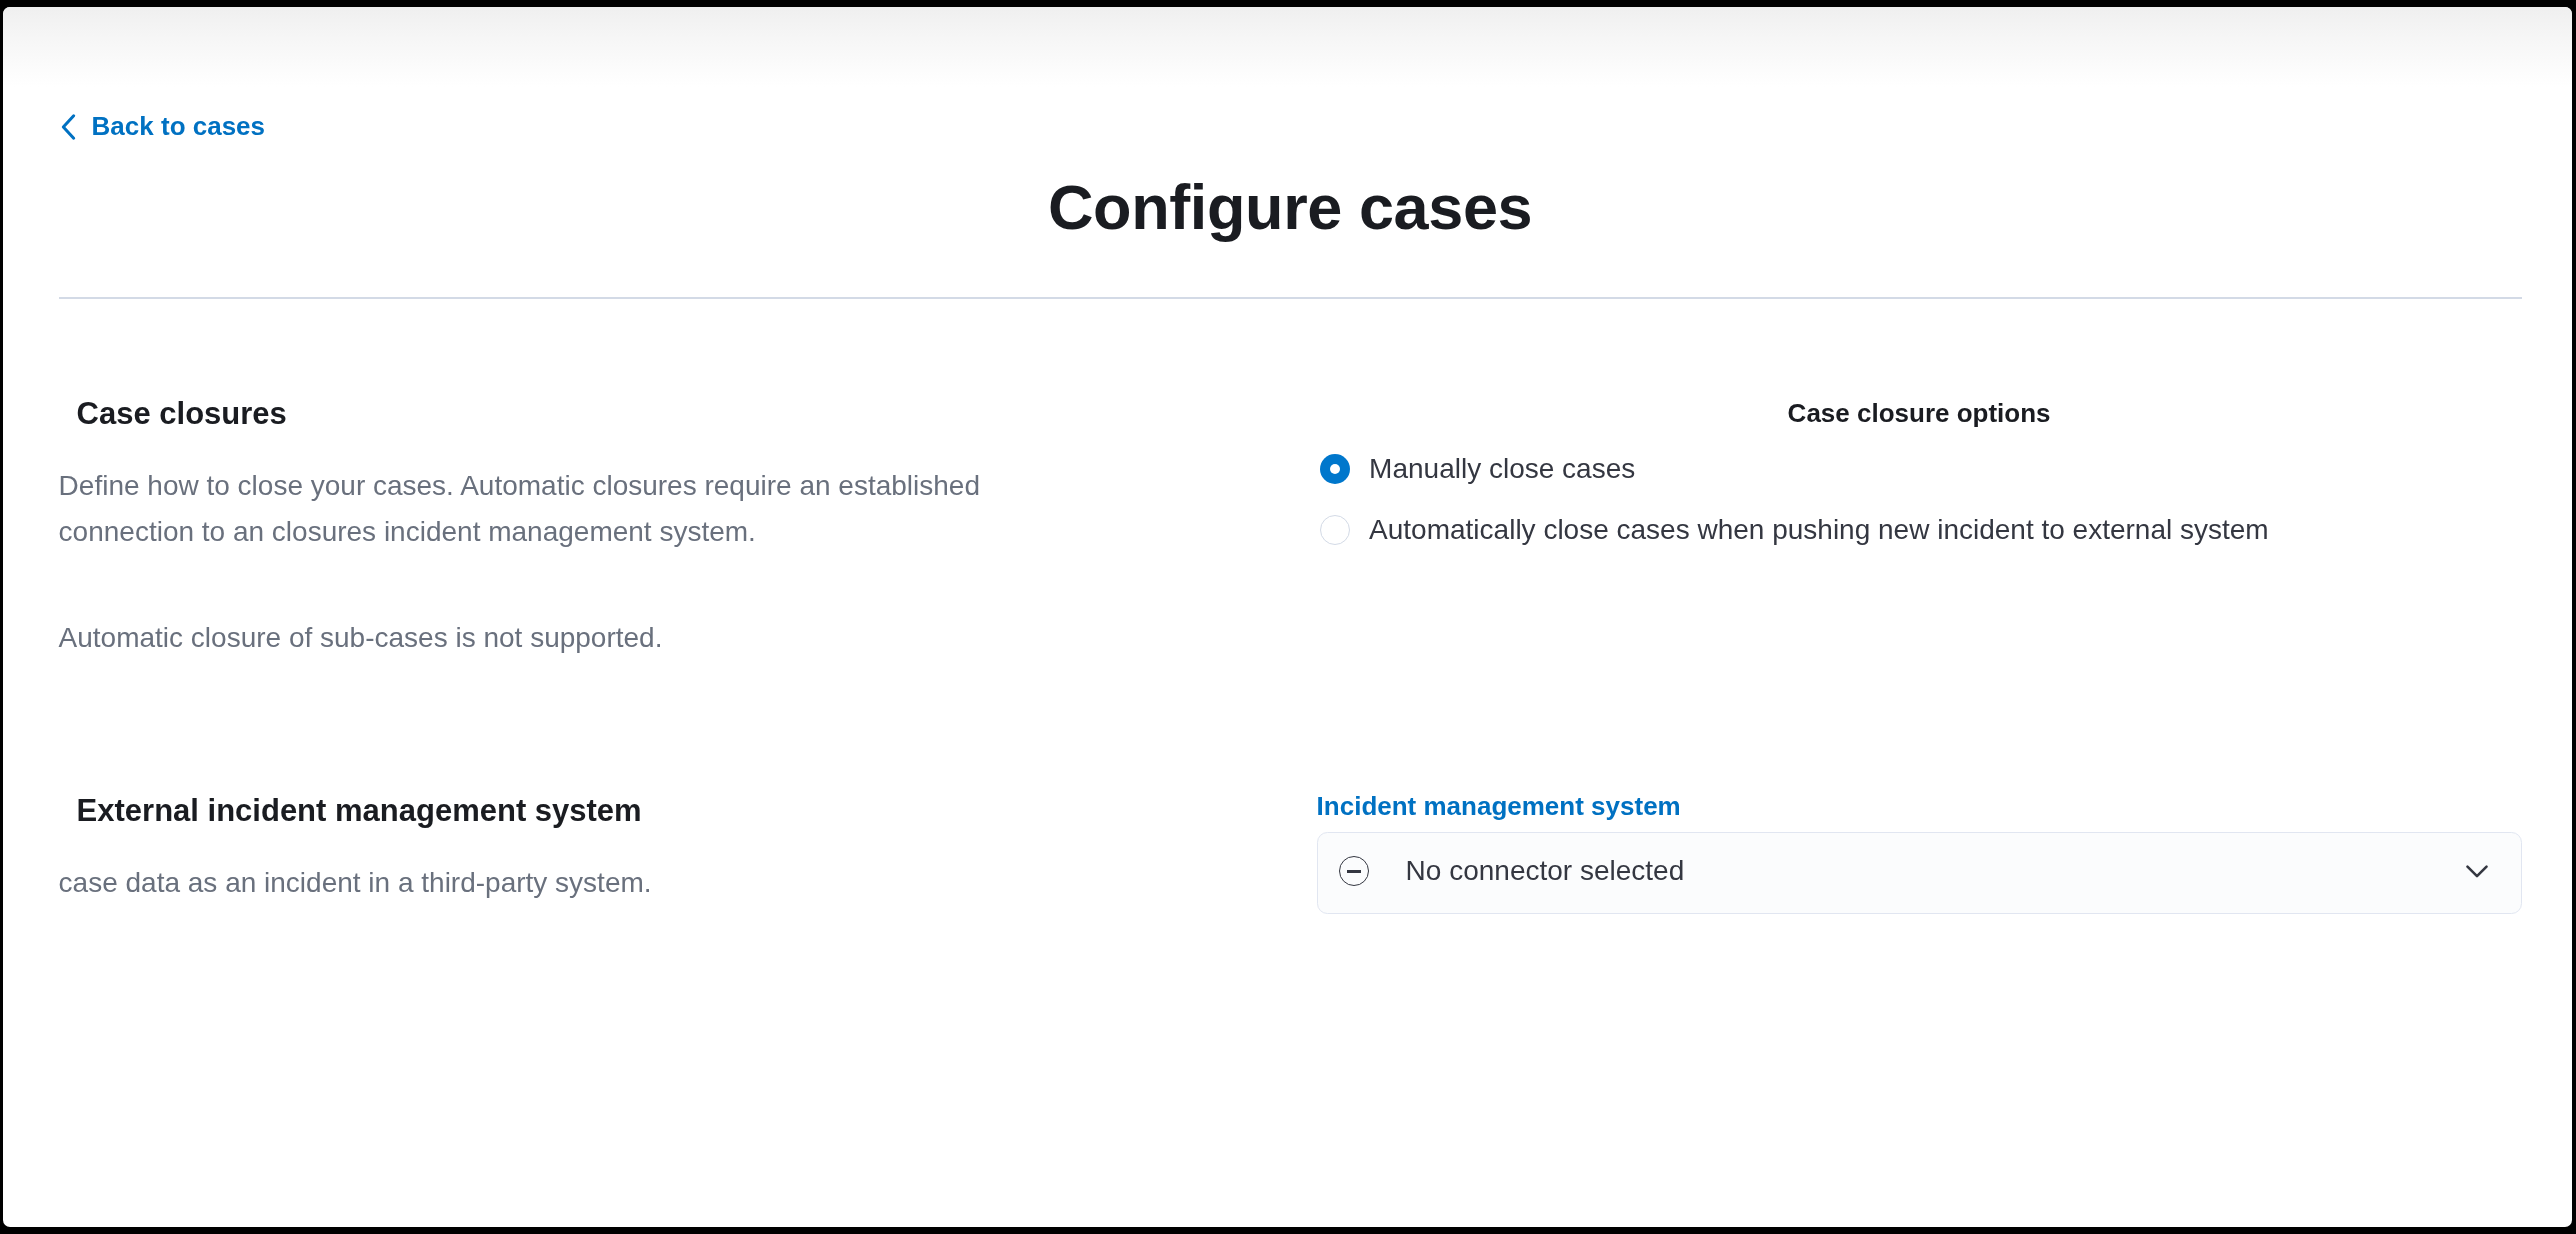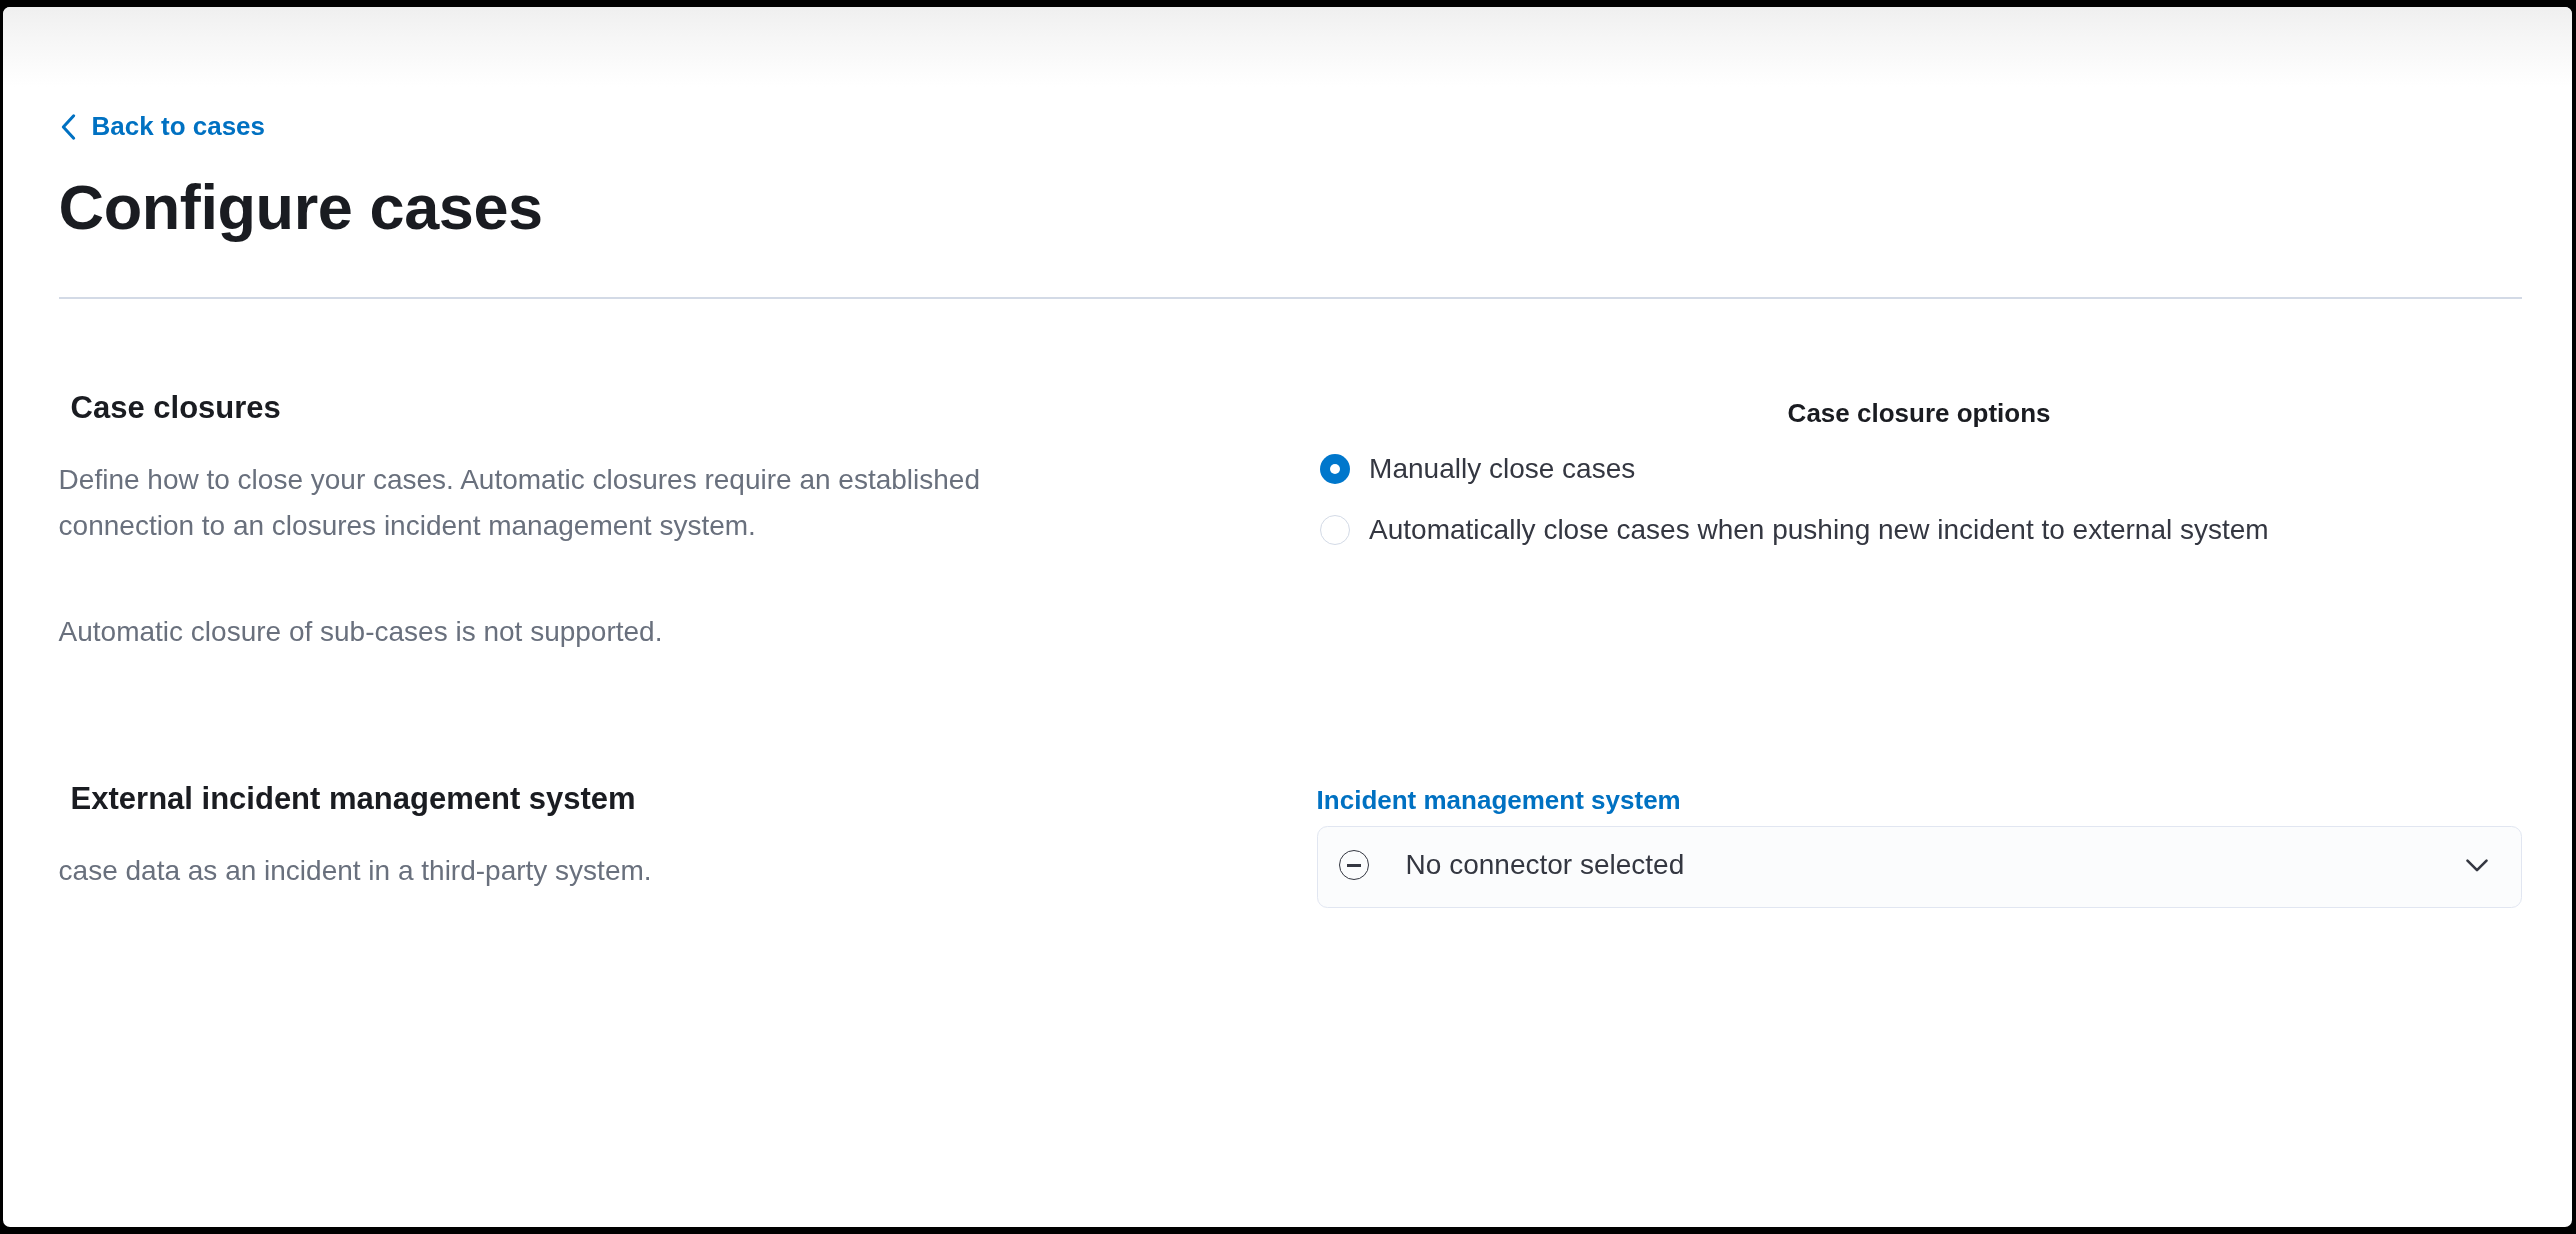--- a/index.html
+++ b/index.html
@@ -50,38 +50,39 @@
     height: 30px;
   }
   
   h1.page-title {
     margin: 22.6px 0 0 0;
     font-size: 63px;
     line-height: 80px;
     font-weight: bold;
     color: #1a1c21;
     letter-spacing: -0.4px;
+    text-align: center;
   }
   .divider {
     height: 1.7px;
     background: #d3dae6;
     border: none;
     margin: 50px 0 0 0;
   }
   
   .form-row {
     display: grid;
     grid-template-columns: 1197px 1fr;
     column-gap: 61px;
   }
   .row-1 { margin-top: 78px; }
   .row-2 { margin-top: 113px; }
 
   h2.section-heading {
-    margin: 12px;
+    margin: 18px;
     font-size: 31px;
     line-height: 38px;
     font-weight: bold;
     color: #1a1c21;
   }
   .section-desc {
     margin-top: 30px;
   }
   .desc-line {
     font-size: 28px;

